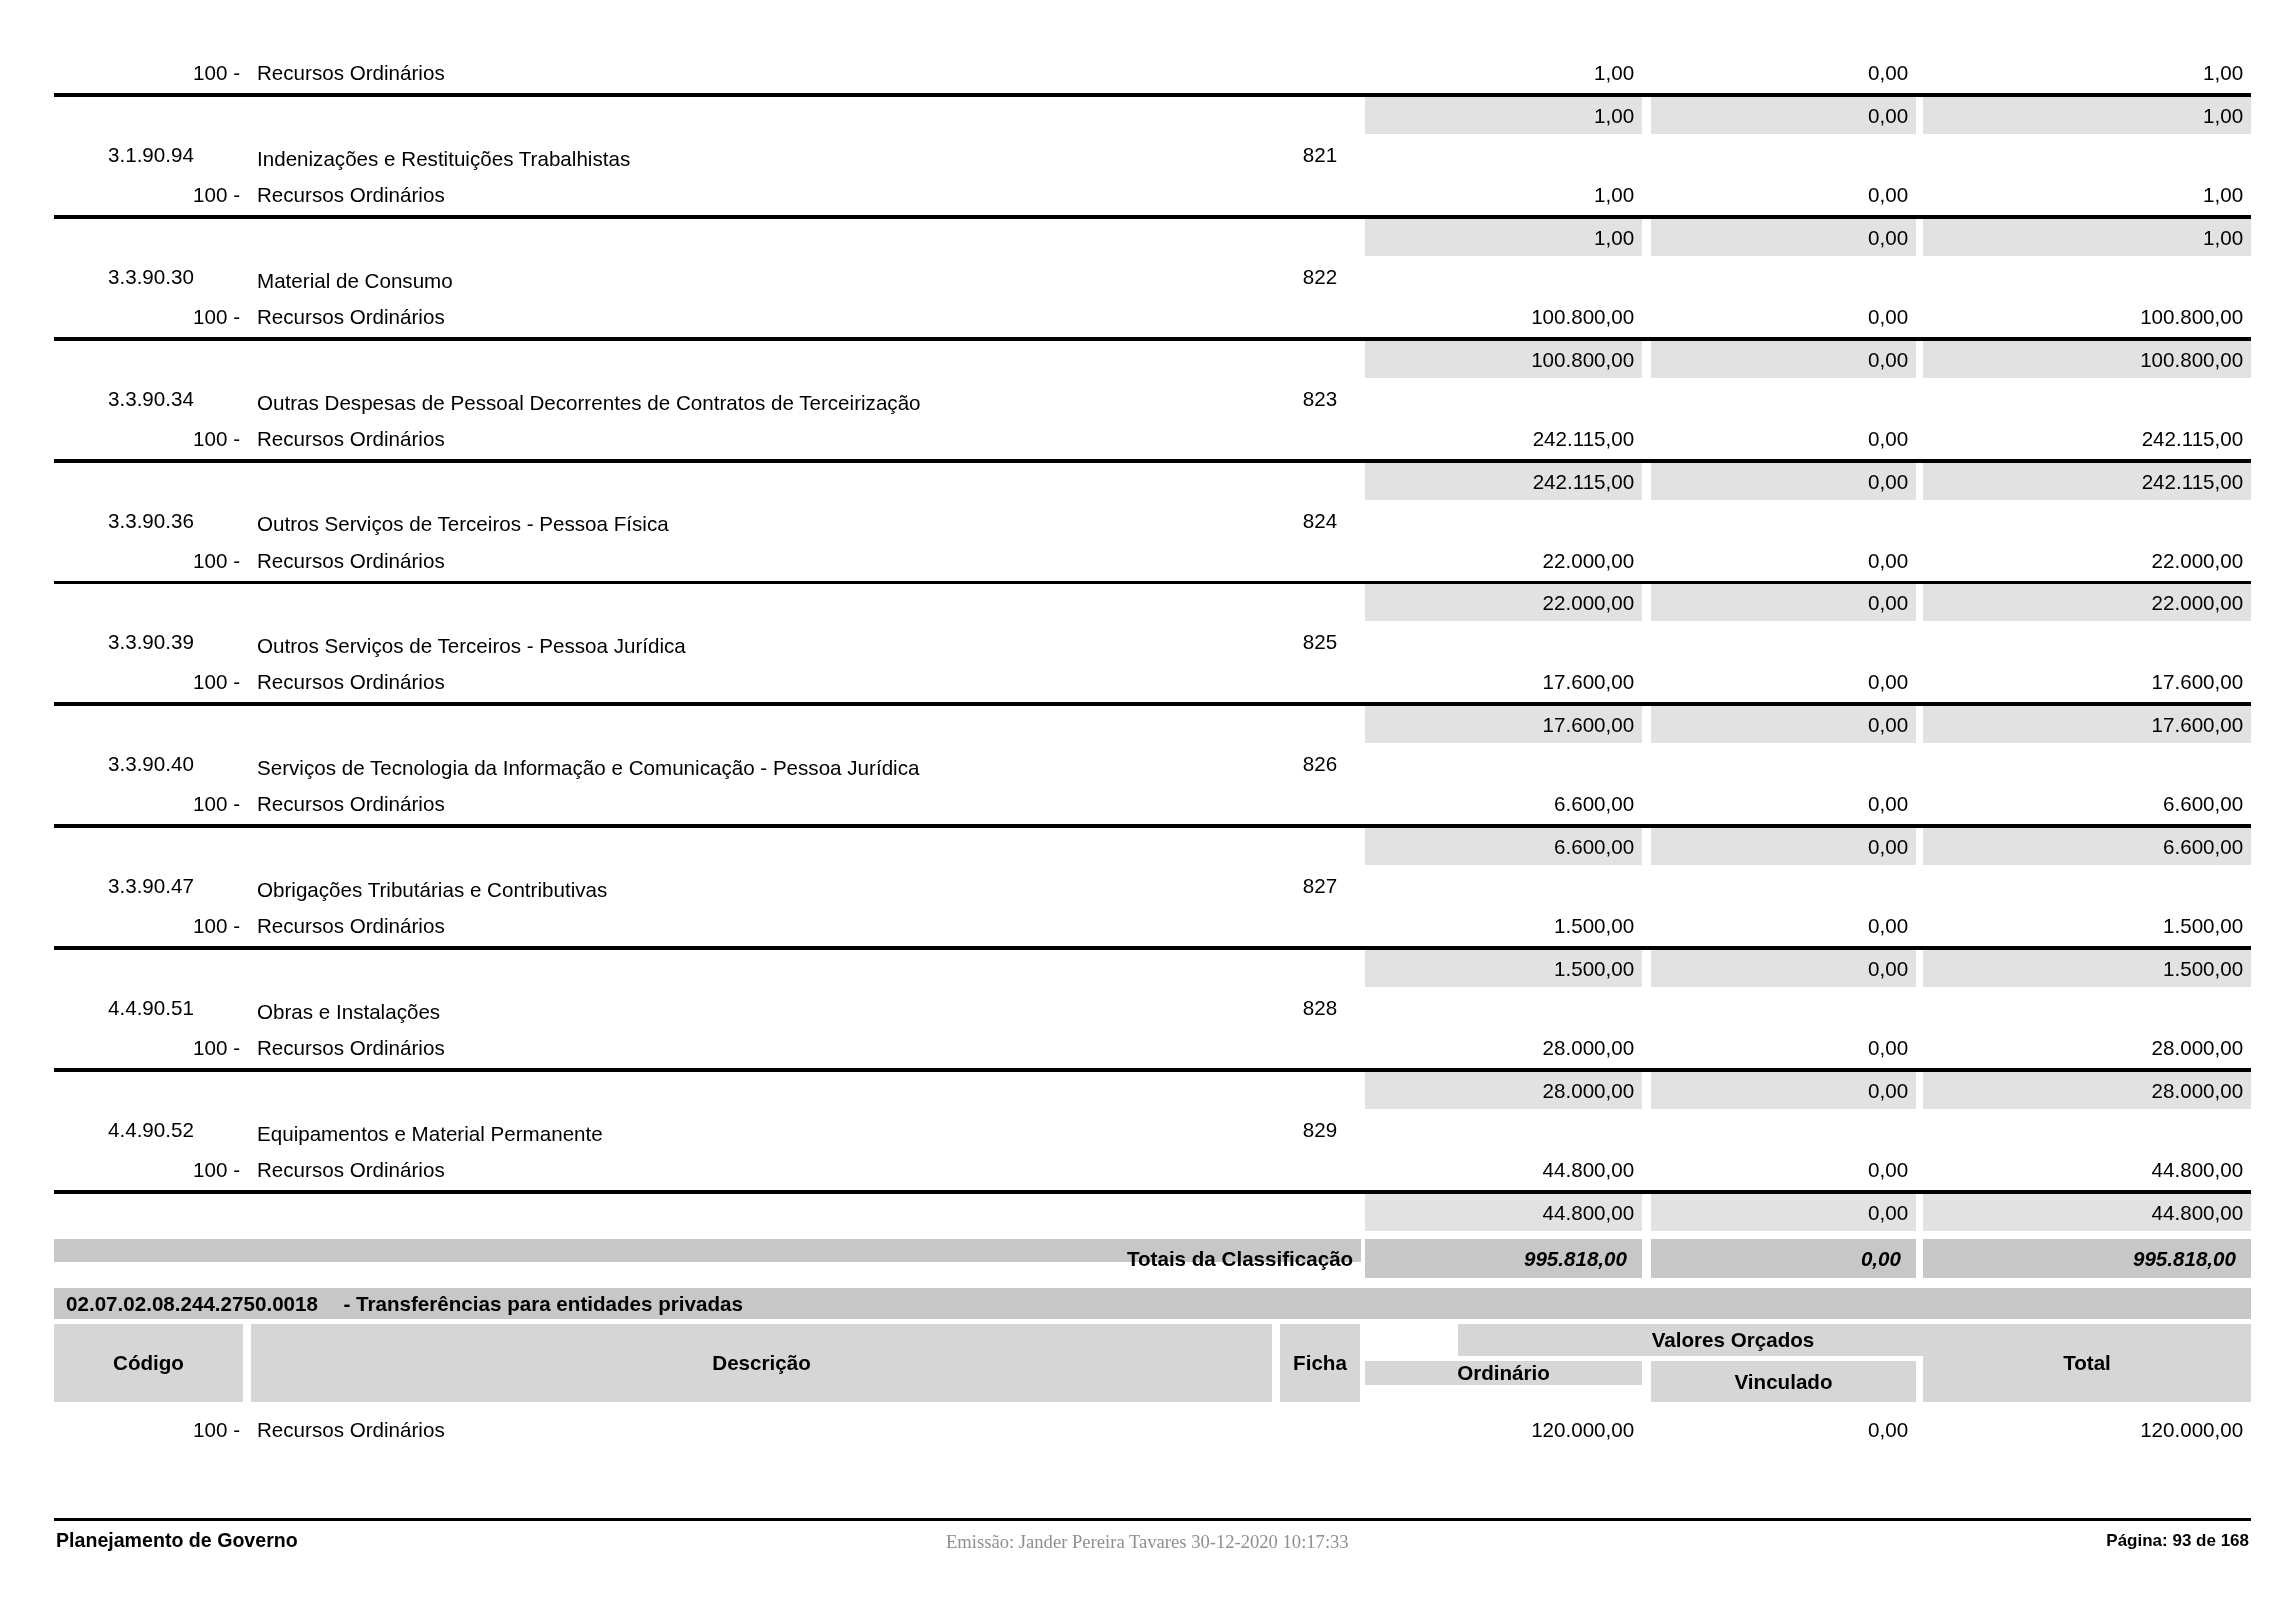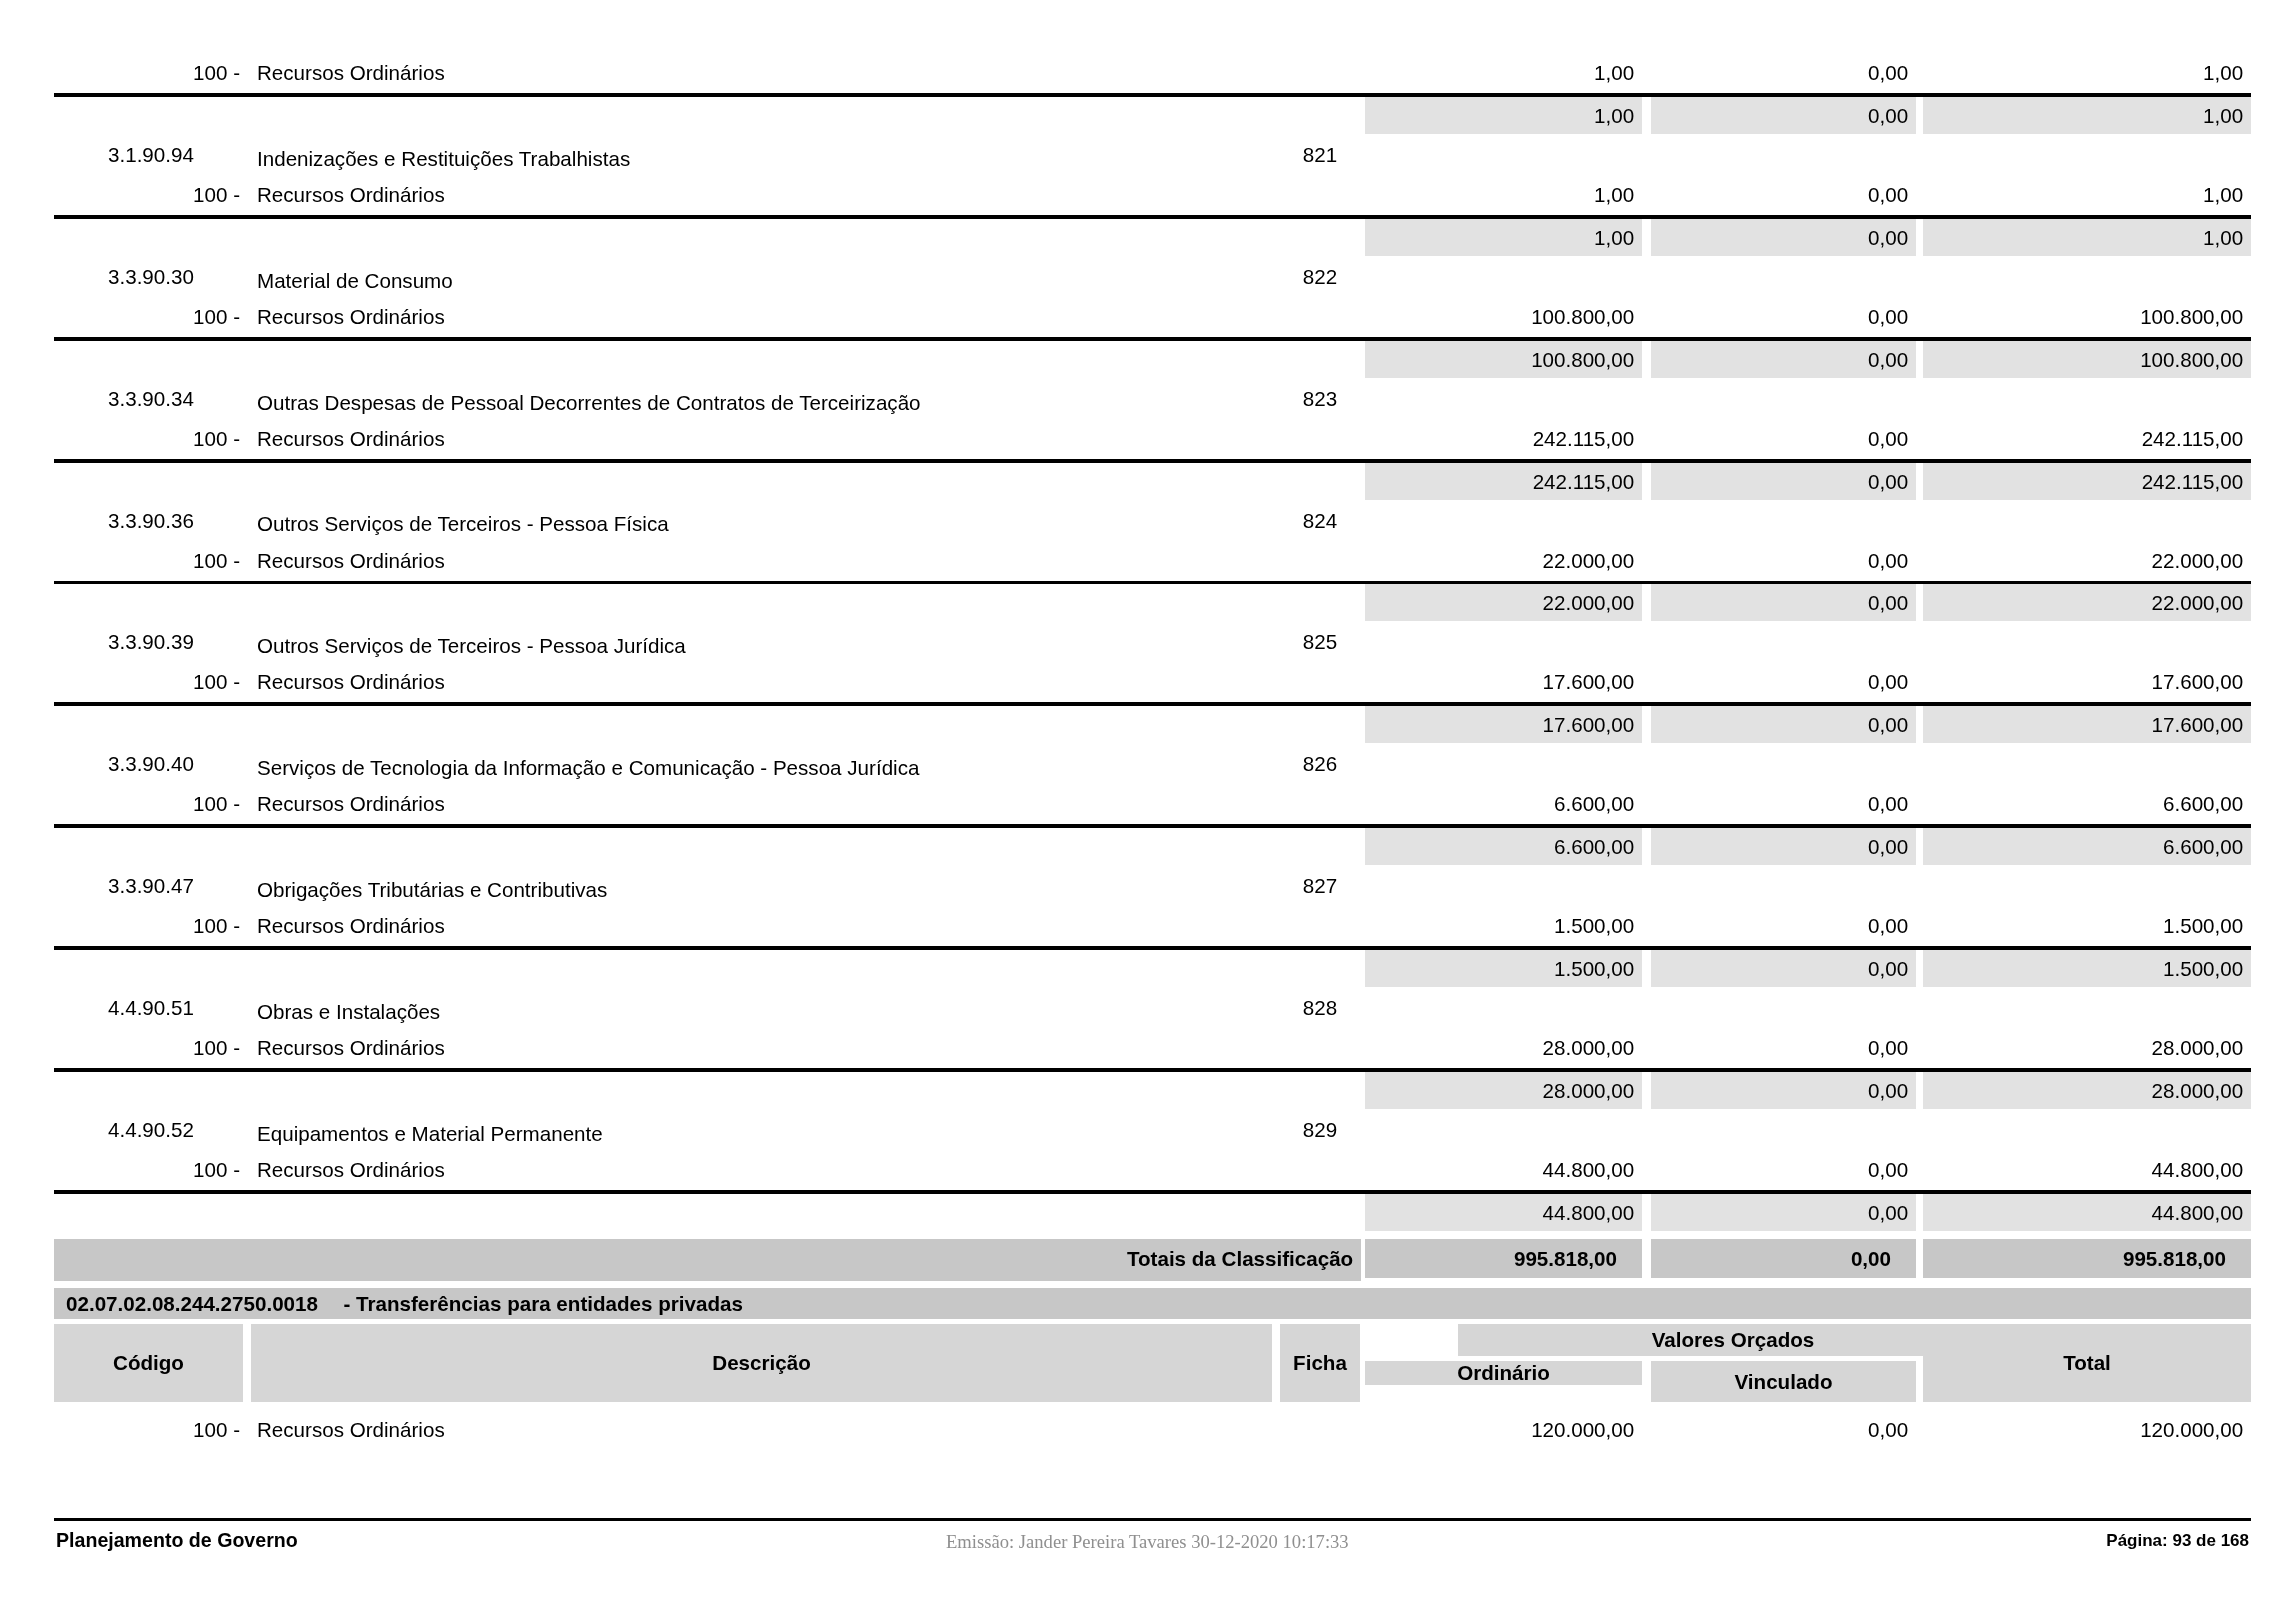--- a/index.html
+++ b/index.html
@@ -28,22 +28,22 @@
   .c-desc{left:257px;}
   .c-ficha{left:1280px;width:80px;text-align:center;}
   .c-ord{left:1365px;width:277px;}
   .c-vin{left:1651px;width:265px;}
   .c-tot{left:1923px;width:328px;}
   .val,.cell{text-align:right;padding-right:7.8px;box-sizing:border-box;}
   .subtotal-row .cell{background:var(--subtotal-bg);height:37px;}
 
   .totals-row{position:relative;height:39px;line-height:39px;margin-top:7.8px;font-weight:bold;}
   .totals-row span{position:absolute;top:0;white-space:nowrap;box-sizing:border-box;}
-  .t-label{left:54px;width:1307px;background:var(--band-bg);text-align:right;padding-right:7.8px;height:42px;}
-  .totals-row .cell{background:var(--band-bg);height:39px;text-align:right;padding-right:25px;}
+  .t-label{left:54px;width:1307px;background:var(--band-bg);text-align:right;padding-right:7.8px;height:23px;}
+  .totals-row .cell{background:var(--band-bg);height:39px;text-align:right;padding-right:15px;font-style:italic;}
 
   .band{margin-top:9.8px;margin-left:54px;width:2197px;height:31px;line-height:31px;
         background:var(--band-bg);font-weight:bold;box-sizing:border-box;padding-left:12px;white-space:nowrap;}
   .band .band-title{margin-left:25.5px;}
 
   .thead{position:relative;height:78px;margin-top:5.9px;font-weight:bold;}
   .h-cell{position:absolute;top:0;height:78px;background:var(--header-bg);
           display:flex;align-items:center;justify-content:center;box-sizing:border-box;}
   #h-codigo{left:54px;width:189px;}
   #h-desc{left:251px;width:1021px;}

